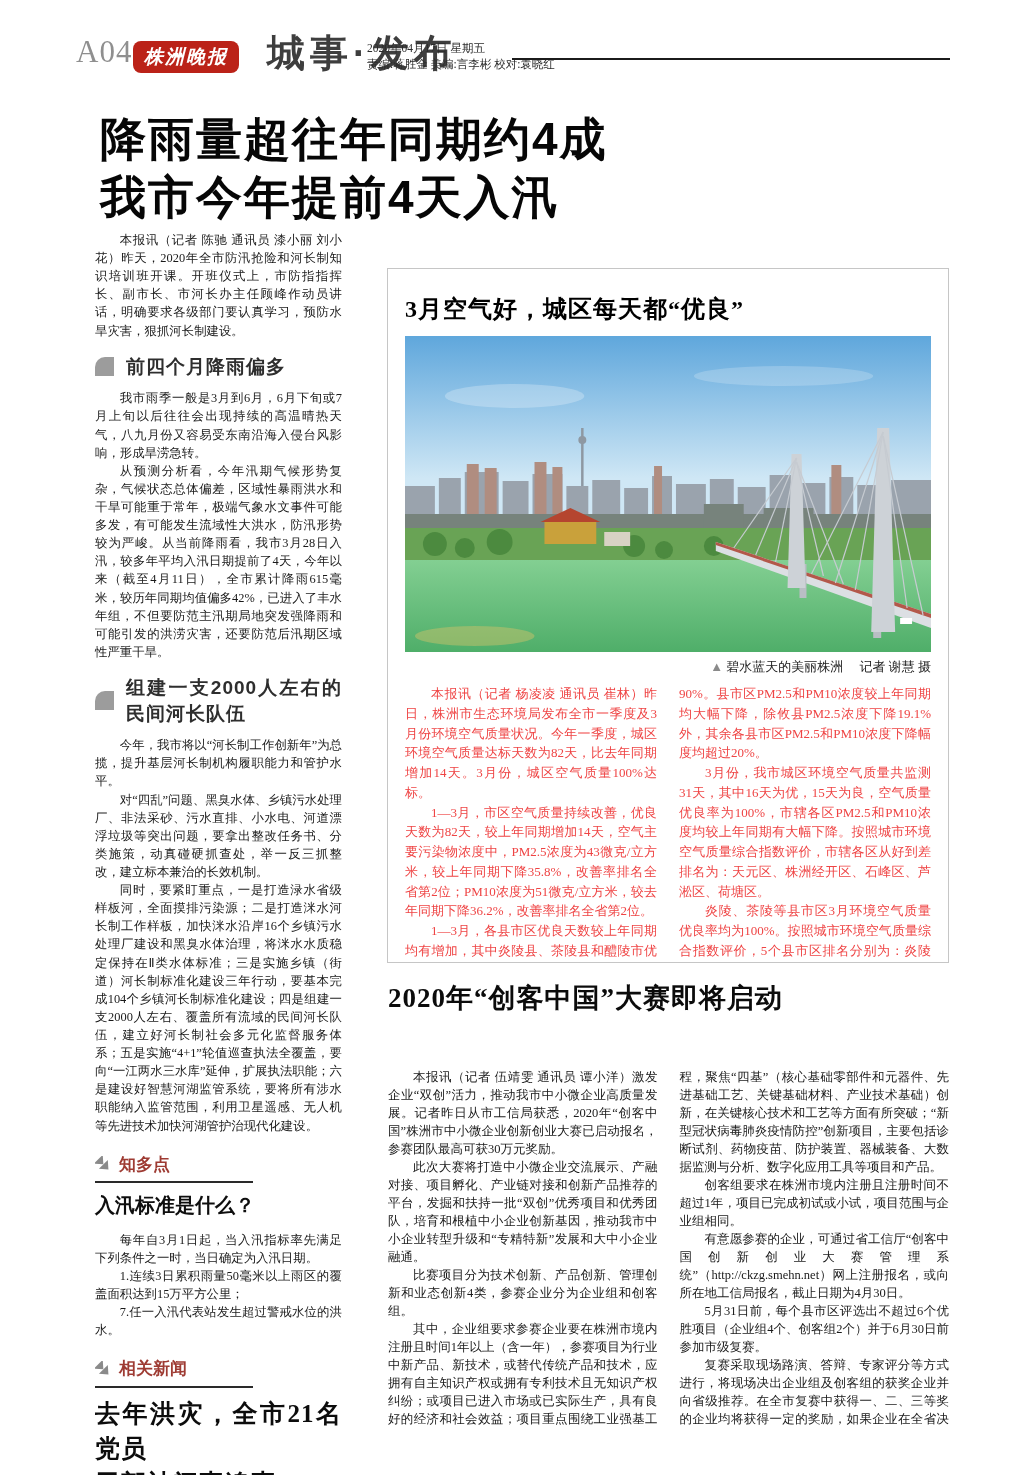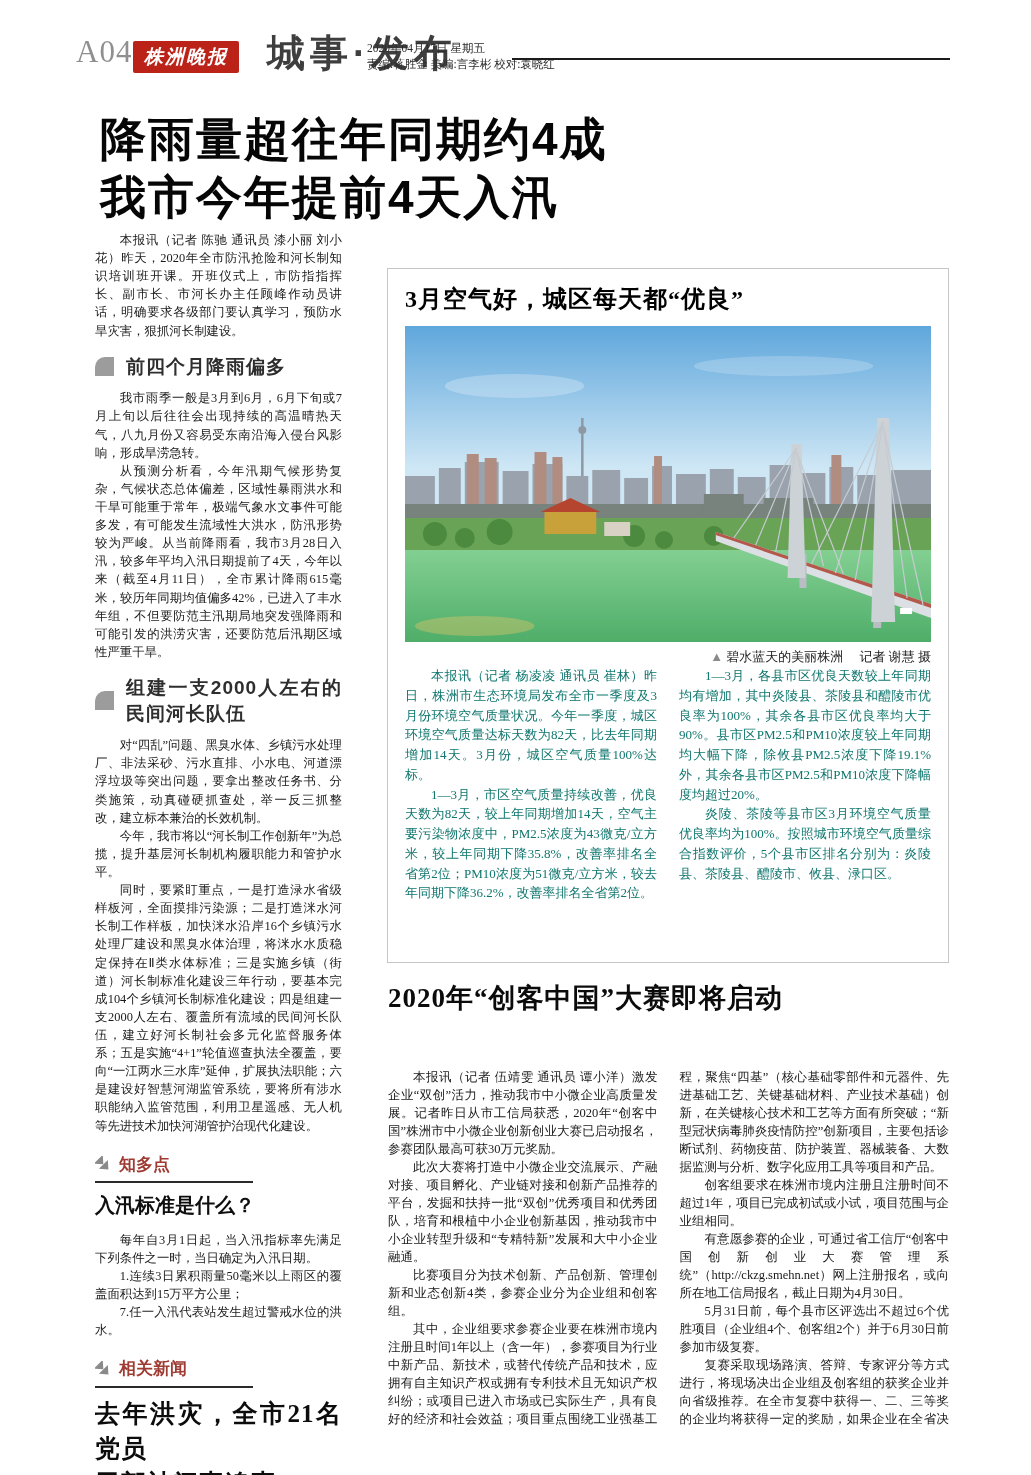--- a/index.html
+++ b/index.html
@@ -8,21 +8,21 @@
     position:relative; width:1031px; height:1475px; margin:0 auto;
     background:#ffffff; overflow:hidden;
     font-family:"Liberation Serif", serif; color:#1c1c1c;
   }
   
   .page-num{ position:absolute; left:76px; top:34px; font-family:Liberation Serif, serif;
     font-size:31px; color:#8f8f8f; font-weight:500; letter-spacing:1px;}
   .logo{ position:absolute; left:133px; top:41px; width:106px; height:32px; background:#bb2218;
     color:#fff; display:flex; align-items:center; justify-content:center;
     font-family:"Liberation Sans",sans-serif; font-weight:700; font-style:italic;
-    font-size:19px; letter-spacing:2px; border-radius:2px;}
+    font-size:19px; letter-spacing:2px; border-radius:8px;}
   .section-title{ position:absolute; left:267px; top:28px; font-family:"Liberation Sans",sans-serif;
     font-size:38px; font-weight:700; color:#3e3e3e; letter-spacing:5px;}
   .header-meta{ position:absolute; left:367px; top:40px; font-size:11.5px; color:#2b2b2b; line-height:16px;}
   .header-rule{ position:absolute; left:512px; top:58px; width:438px; height:2px; background:#1b1b1b;}
   
   .headline{ position:absolute; left:100px; top:102px; font-family:"Liberation Sans",sans-serif;
     font-size:46px; line-height:58px; font-weight:800; color:#060606; letter-spacing:2px;margin-top:8px;}
   
   .left-col{ position:absolute; left:95px; top:231px; width:247px; font-size:12.4px;
     line-height:1.46; text-align:justify; color:#191919;}
@@ -33,28 +33,28 @@
   .sec-sq{ flex:0 0 auto; width:19px; height:19px; background:#9c9c9c; border-radius:10px 0 0 0;}
   .tag-row{ display:flex; align-items:center; gap:6px; width:158px; margin:18px 0 8px 0;
     padding-bottom:4px; border-bottom:2px solid #2a2a2a;}
   .tag-label{ font-family:"Liberation Sans",sans-serif; font-size:17px; font-weight:700; color:#9e3b33;}
   .know-title{ font-family:"Liberation Sans",sans-serif; font-size:20px; font-weight:700;
     color:#0e0e0e; margin-bottom:10px;}
   .rel-headline{ font-size:25px; line-height:1.4; font-weight:800; color:#0c0c0c;
     letter-spacing:1px; margin:4px 0 12px 0;}
   
   .air-box{ position:absolute; left:387px; top:268px; width:562px; height:695px;
-    border:1px solid #c6c6c6; padding:14px 17px 10px 17px; overflow:hidden;}
+    border:1px solid #c6c6c6; padding:24px 17px 10px 17px; overflow:hidden;}
   .air-title{ font-size:24px; font-weight:800; color:#000; letter-spacing:1px;}
   .photo{ margin-top:11px; width:100%; height:316px; display:block; background:#bcd8ea;}
   .photo svg{ display:block; width:100%; height:100%;}
   .caption{ margin-top:6px; text-align:right; font-size:13px; color:#222;}
   .caption .tri{ color:#8a8a8a; }
-  .cols{ margin-top:0; column-count:2; column-gap:22px; font-size:13px; line-height:1.52;
-    text-align:justify; color:#0f766e;}
+  .cols{ margin-top:8px; column-count:2; column-gap:22px; font-size:13px; line-height:1.52;
+    text-align:justify; color:#ef4444;}
   .cols p{ text-indent:2em; }
   
   .maker-head{ position:absolute; left:388px; top:980px; font-size:27px; line-height:37px;
     font-weight:800; color:#0b0b0b; letter-spacing:1px;}
   .maker-cols{ position:absolute; left:388px; top:1068px; width:561px; height:372px;
     column-count:2; column-gap:22px; font-size:12.5px; line-height:1.44; text-align:justify;
     color:#191919; overflow:hidden;}
   .maker-cols p{ text-indent:2em; }
   .tag-icon svg{ display:block; }
 </style>
@@ -87,22 +87,22 @@
     <div>
         <p>我市雨季一般是3月到6月，6月下旬或7月上旬以后往往会出现持续的高温晴热天气，八九月份又容易受东南沿海入侵台风影响，形成旱涝急转。</p>
         <p>从预测分析看，今年汛期气候形势复杂，气候状态总体偏差，区域性暴雨洪水和干旱可能重于常年，极端气象水文事件可能多发，有可能发生流域性大洪水，防汛形势较为严峻。从当前降雨看，我市3月28日入汛，较多年平均入汛日期提前了4天，今年以来（截至4月11日），全市累计降雨615毫米，较历年同期均值偏多42%，已进入了丰水年组，不但要防范主汛期局地突发强降雨和可能引发的洪涝灾害，还要防范后汛期区域性严重干旱。</p>
       </div>
 
     <div class="sec-head">
       <span class="sec-sq"></span>
       <span>组建一支2000人左右的民间河长队伍</span>
     </div>
     <div>
+        <p>今年，我市将以“河长制工作创新年”为总揽，提升基层河长制机构履职能力和管护水平。</p>
         <p>对“四乱”问题、黑臭水体、乡镇污水处理厂、非法采砂、污水直排、小水电、河道漂浮垃圾等突出问题，要拿出整改任务书、分类施策，动真碰硬抓查处，举一反三抓整改，建立标本兼治的长效机制。</p>
-        <p>今年，我市将以“河长制工作创新年”为总揽，提升基层河长制机构履职能力和管护水平。</p>
         <p>同时，要紧盯重点，一是打造渌水省级样板河，全面摸排污染源；二是打造洣水河长制工作样板，加快洣水沿岸16个乡镇污水处理厂建设和黑臭水体治理，将洣水水质稳定保持在Ⅱ类水体标准；三是实施乡镇（街道）河长制标准化建设三年行动，要基本完成104个乡镇河长制标准化建设；四是组建一支2000人左右、覆盖所有流域的民间河长队伍，建立好河长制社会多元化监督服务体系；五是实施“4+1”轮值巡查执法全覆盖，要向“一江两水三水库”延伸，扩展执法职能；六是建设好智慧河湖监管系统，要将所有涉水职能纳入监管范围，利用卫星遥感、无人机等先进技术加快河湖管护治现代化建设。</p>
       </div>
 
     <div class="tag-row">
       <span class="tag-icon">
         <svg width="18" height="18" viewBox="0 0 20 20">
             <g transform="rotate(45 10 10)" fill="#8a8a8a">
           <polygon points="1,3 9,10 1,17"></polygon>
               <polygon points="9,3 17,10 9,17"></polygon>
             </g>
@@ -235,20 +235,21 @@
     <div class="caption">
       <span class="tri">▲</span>
       <span>碧水蓝天的美丽株洲</span>　
       <span>记者 谢慧 摄</span>
     </div>
 
     <div class="cols">
         <p>本报讯（记者 杨凌凌 通讯员 崔林）昨日，株洲市生态环境局发布全市一季度及3月份环境空气质量状况。今年一季度，城区环境空气质量达标天数为82天，比去年同期增加14天。3月份，城区空气质量100%达标。</p>
         <p>1—3月，市区空气质量持续改善，优良天数为82天，较上年同期增加14天，空气主要污染物浓度中，PM2.5浓度为43微克/立方米，较上年同期下降35.8%，改善率排名全省第2位；PM10浓度为51微克/立方米，较去年同期下降36.2%，改善率排名全省第2位。</p>
         <p>1—3月，各县市区优良天数较上年同期均有增加，其中炎陵县、茶陵县和醴陵市优良率为100%，其余各县市区优良率均大于90%。县市区PM2.5和PM10浓度较上年同期均大幅下降，除攸县PM2.5浓度下降19.1%外，其余各县市区PM2.5和PM10浓度下降幅度均超过20%。</p>
+        <p>3月份，我市城区环境空气质量共监测31天，其中16天为优，15天为良，空气质量优良率为100%，市辖各区PM2.5和PM10浓度均较上年同期有大幅下降。按照城市环境空气质量综合指数评价，市辖各区从好到差排名为：天元区、株洲经开区、石峰区、芦淞区、荷塘区。</p>
         <p>炎陵、茶陵等县市区3月环境空气质量优良率均为100%。按照城市环境空气质量综合指数评价，5个县市区排名分别为：炎陵县、茶陵县、醴陵市、攸县、渌口区。</p>
       </div>
   </div>
 
   <div class="maker-head">
     <div>2020年“创客中国”大赛即将启动</div>
   </div>
   <div class="maker-cols">
       <p>本报讯（记者 伍靖雯 通讯员 谭小洋）激发企业“双创”活力，推动我市中小微企业高质量发展。记者昨日从市工信局获悉，2020年“创客中国”株洲市中小微企业创新创业大赛已启动报名，参赛团队最高可获30万元奖励。</p>
       <p>此次大赛将打造中小微企业交流展示、产融对接、项目孵化、产业链对接和创新产品推荐的平台，发掘和扶持一批“双创”优秀项目和优秀团队，培育和根植中小企业创新基因，推动我市中小企业转型升级和“专精特新”发展和大中小企业融通。</p>

